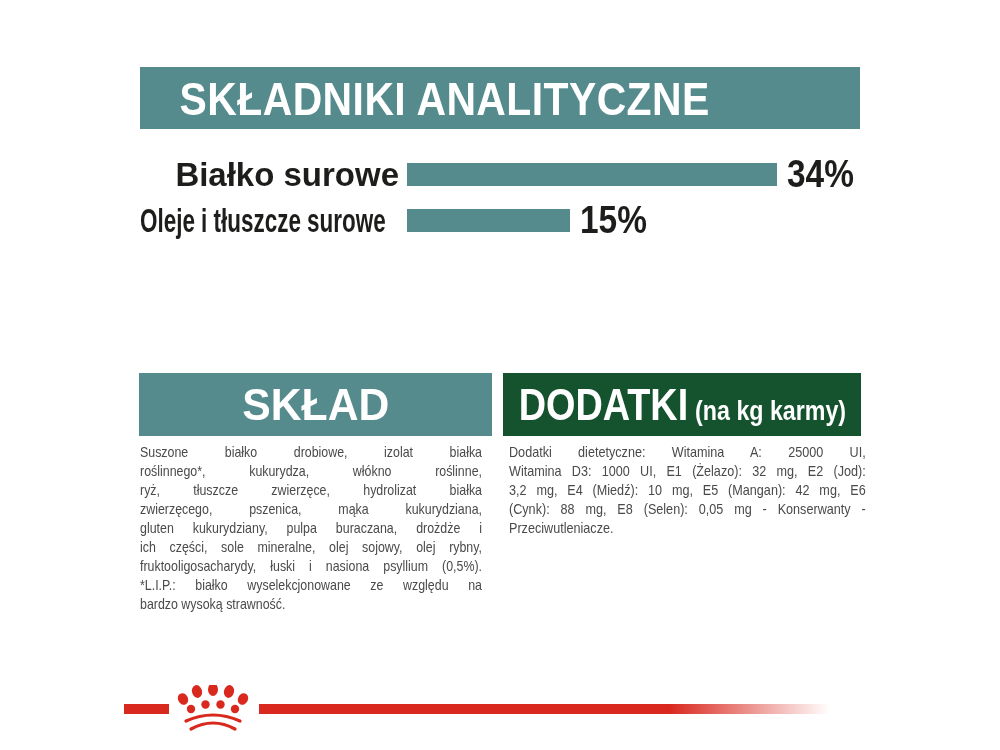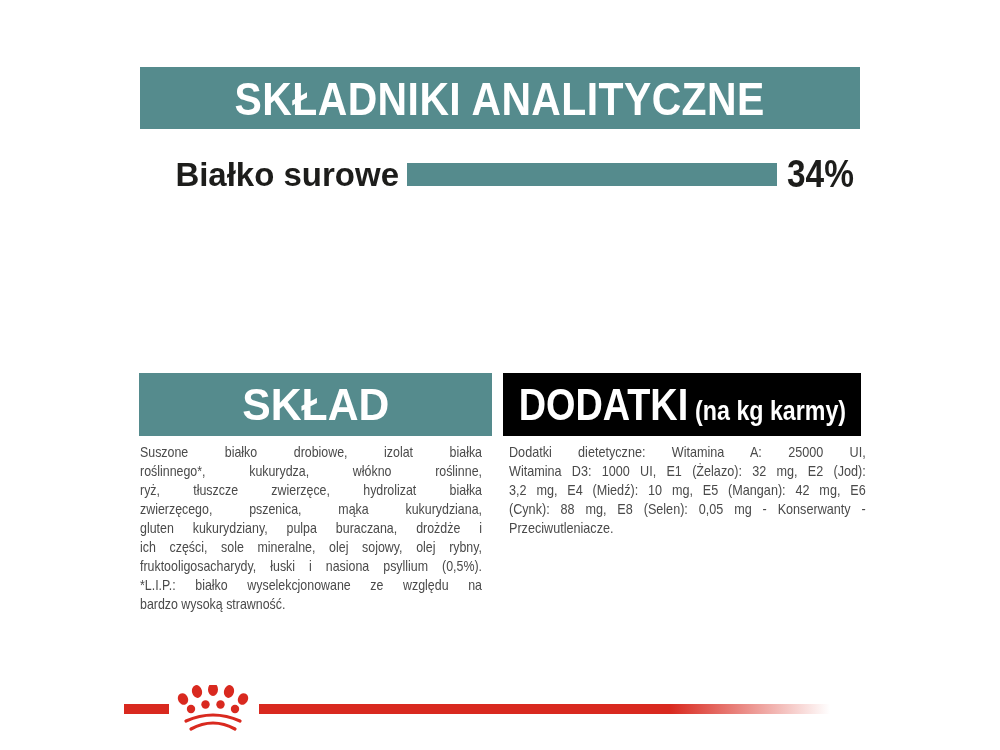--- a/index.html
+++ b/index.html
@@ -3,21 +3,21 @@
 <meta charset="utf-8">
 <style>
   html,body{margin:0;padding:0;background:#fff;}
   .canvas{
     position:relative;width:1000px;height:750px;background:#ffffff;overflow:hidden;
     font-family:"Liberation Sans","DejaVu Sans",sans-serif;
   }
   
   .header-bar{
     position:absolute;left:140px;top:67px;width:720px;height:62px;
-    display:flex;align-items:center;justify-content:center;
+    display:flex;align-items:center;justify-content:flex-start;
   }
   .h1{
     font-size:47px;font-weight:bold;color:#ffffff;white-space:nowrap;
     transform:scaleX(0.87);transform-origin:center;letter-spacing:0.5px;
   }
   
   .chart{position:absolute;left:140px;top:151px;width:760px;}
   .chart-row{display:flex;align-items:center;height:46px;text-align:right;}
   .bar-label{
     width:267px;flex:0 0 267px;font-size:34px;font-weight:bold;color:#1d1d1b;
@@ -59,27 +59,32 @@
   <div class="header-bar teal-bg" style="background: rgb(85, 139, 141);">
     <span class="h1">SKŁADNIKI ANALITYCZNE</span>
   </div>
 
   <div class="chart" id="chart">
       <div class="chart-row row0">
         <div class="bar-label">Białko surowe</div>
         <div class="bar-fill" style="width: 370px; background: rgb(85, 139, 141);"></div>
         <div class="bar-value">34%</div>
       </div>
+      <div class="chart-row row1">
+        <div class="bar-label">Oleje i tłuszcze surowe</div>
+        <div class="bar-fill" style="width: 163px; background: rgb(85, 139, 141);"></div>
+        <div class="bar-value">15%</div>
+      </div>
     </div>
 
   <div class="box box-sklad teal-bg" style="background: rgb(85, 139, 141);">
     <span class="h2">SKŁAD</span>
   </div>
 
-  <div class="box box-dodatki teal-bg" style="background: #000000; text-decoration: underline;">
+  <div class="box box-dodatki teal-bg" style="background: #14532d;">
     <span class="h2row">
       <span class="h2">DODATKI</span>
       <span class="h3">(na kg karmy)</span>
     </span>
   </div>
 
   <div class="para para-left" id="sklad-text" style="color: rgb(74, 74, 74);">
       <div class="jline">Suszone białko drobiowe, izolat białka</div>
       <div class="jline">roślinnego*, kukurydza, włókno roślinne,</div>
       <div class="jline">ryż, tłuszcze zwierzęce, hydrolizat białka</div>

